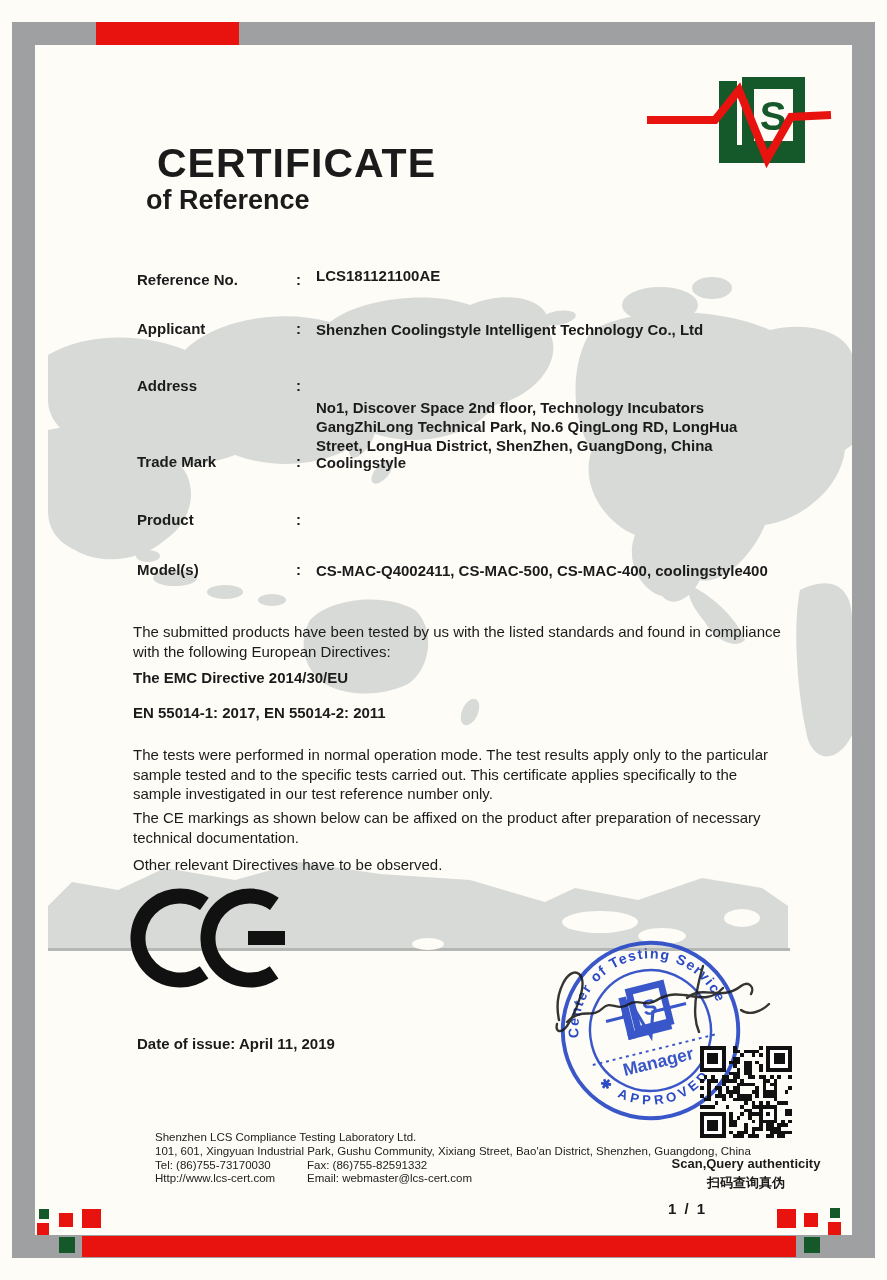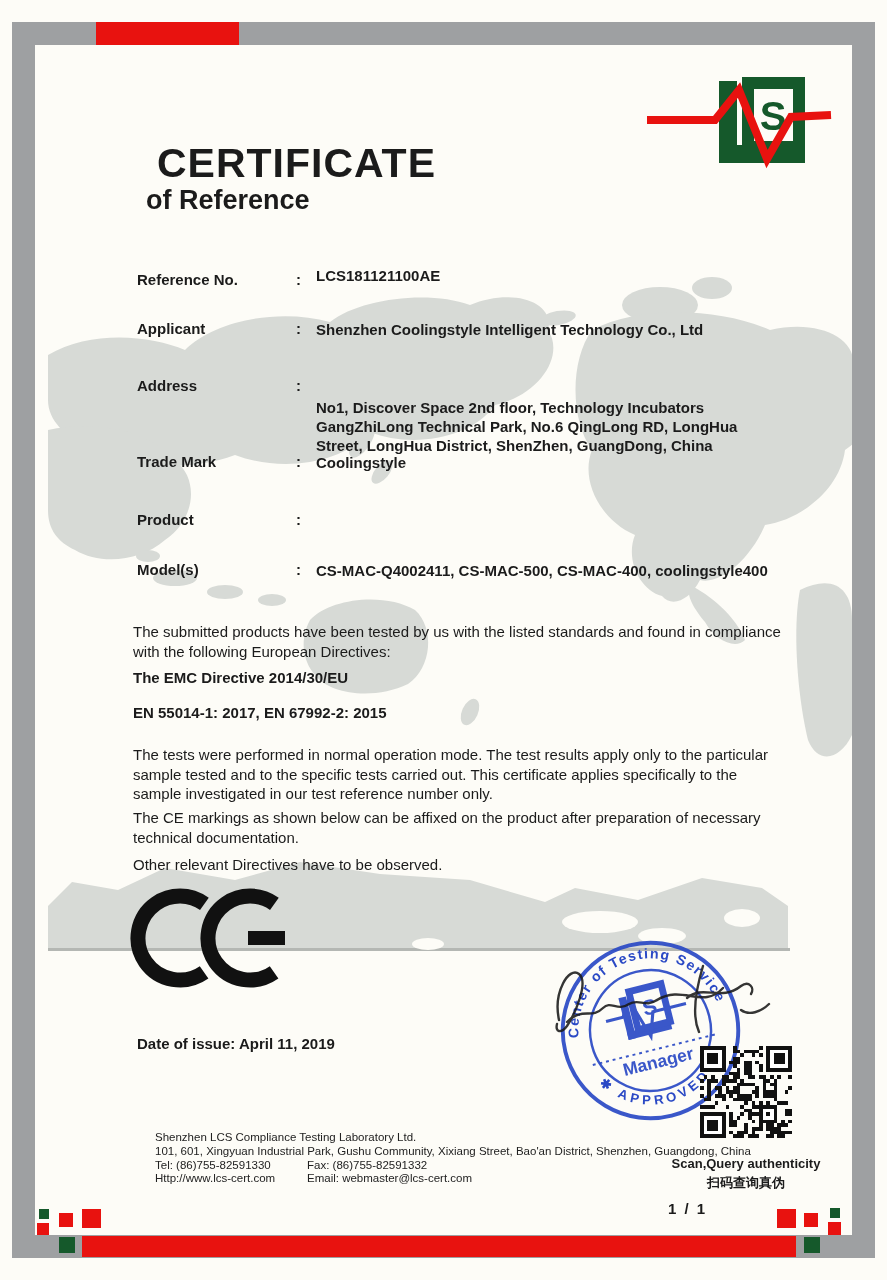--- a/index.html
+++ b/index.html
@@ -137,21 +137,21 @@
 
   <div class="abs flabel" style="left:137px;top:511px;">Product</div>
   <div class="abs fcolon" style="left:296px;top:511px;">:</div>
 
   <div class="abs flabel" style="left:137px;top:561px;">Model(s)</div>
   <div class="abs fcolon" style="left:296px;top:561px;">:</div>
   <div class="abs fvalue" style="left:316px;top:561px;">CS-MAC-Q4002411, CS-MAC-500, CS-MAC-400, coolingstyle400</div>
 
   <div class="abs para" style="left:133px;top:622px;">The submitted products have been tested by us with the listed standards and found in compliance with the following European Directives:</div>
   <div class="abs para bold" style="left:133px;top:668px;">The EMC Directive 2014/30/EU</div>
-  <div class="abs para bold" style="left:133px;top:703px;">EN 55014-1: 2017, EN 67992-2: 2015</div>
+  <div class="abs para bold" style="left:133px;top:703px;">EN 55014-1: 2017, EN 55014-2: 2011</div>
   <div class="abs para" style="left:133px;top:808px;">The CE markings as shown below can be affixed on the product after preparation of necessary technical documentation.</div>
   <div class="abs para" style="left:133px;top:745px;">The tests were performed in normal operation mode. The test results apply only to the particular sample tested and to the specific tests carried out. This certificate applies specifically to the sample investigated in our test reference number only.</div>
   <div class="abs para" style="left:133px;top:855px;">Other relevant Directives have to be observed.</div>
 
   <svg class="abs" style="left:130px;top:886px;z-index:5;" width="162" height="106" viewBox="0 0 162 106">
     <g fill="none" stroke="#111" stroke-width="15">
       <circle cx="50" cy="52" r="42" stroke-dasharray="183.3 80.6" transform="rotate(55 50 52)"></circle>
       <circle cx="120" cy="52" r="42" stroke-dasharray="183.3 80.6" transform="rotate(55 120 52)"></circle>
       <line x1="118" y1="52" x2="155" y2="52" stroke-width="14"></line>
     </g>
@@ -412,21 +412,21 @@
         <rect x="18" y="18" width="1" height="1"></rect>
       </g>
     </svg>
   <div class="abs qrcap zh" style="left:651px;top:1141px;margin-top:33px;">扫码查询真伪</div>
   <div class="abs qrcap en" style="left:651px;top:1156px;">Scan,Query authenticity</div>
 
   <div class="abs foot" style="left:155px;top:1131px;">
     <div class="row">Shenzhen LCS Compliance Testing Laboratory Ltd.</div>
     <div class="row" style="width:655px;">101, 601, Xingyuan Industrial Park, Gushu Community, Xixiang Street, Bao'an District, Shenzhen, Guangdong, China</div>
     <div class="row" style="height:13.8px;">
-      <span>Tel: (86)755-82591330</span>
+      <span>Tel: (86)755-73170030</span>
       <span class="col2">Fax: (86)755-82591332</span>
     </div>
     <div class="row" style="height:13.8px;">
       <span>Http://www.lcs-cert.com</span>
       <span class="col2">Email: webmaster@lcs-cert.com</span>
     </div>
   </div>
 
   <div class="abs pagenum" style="left:668px;top:1192px;margin-top:8px;">1 / 1</div>
 

